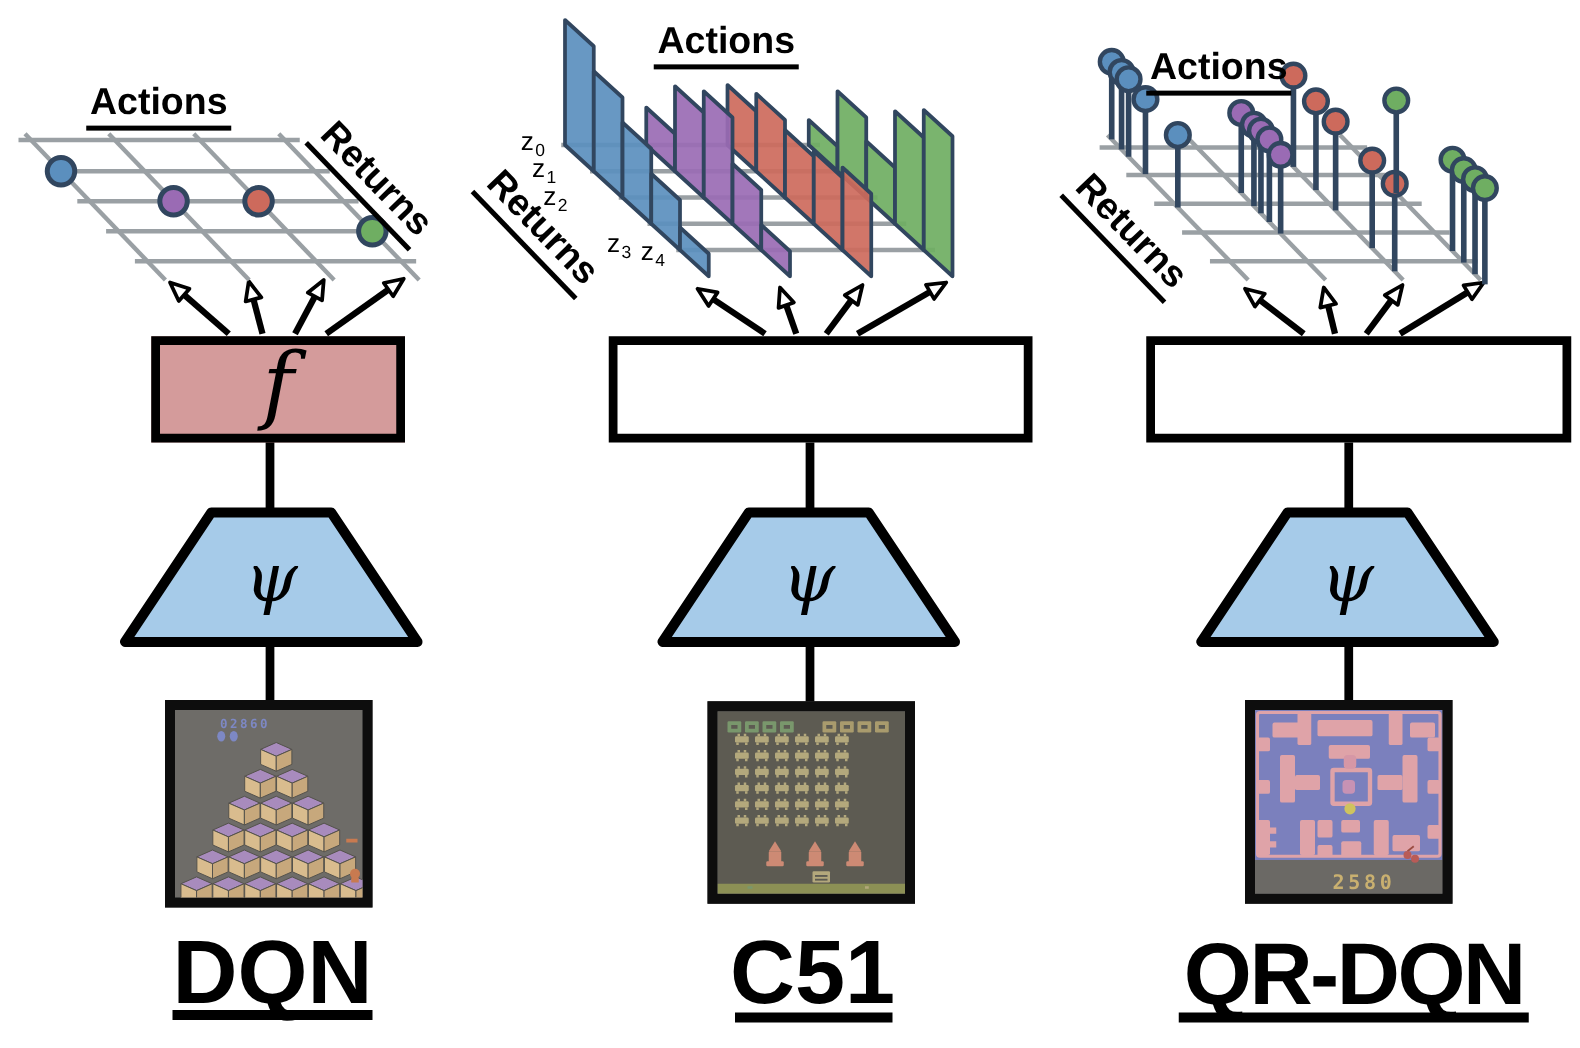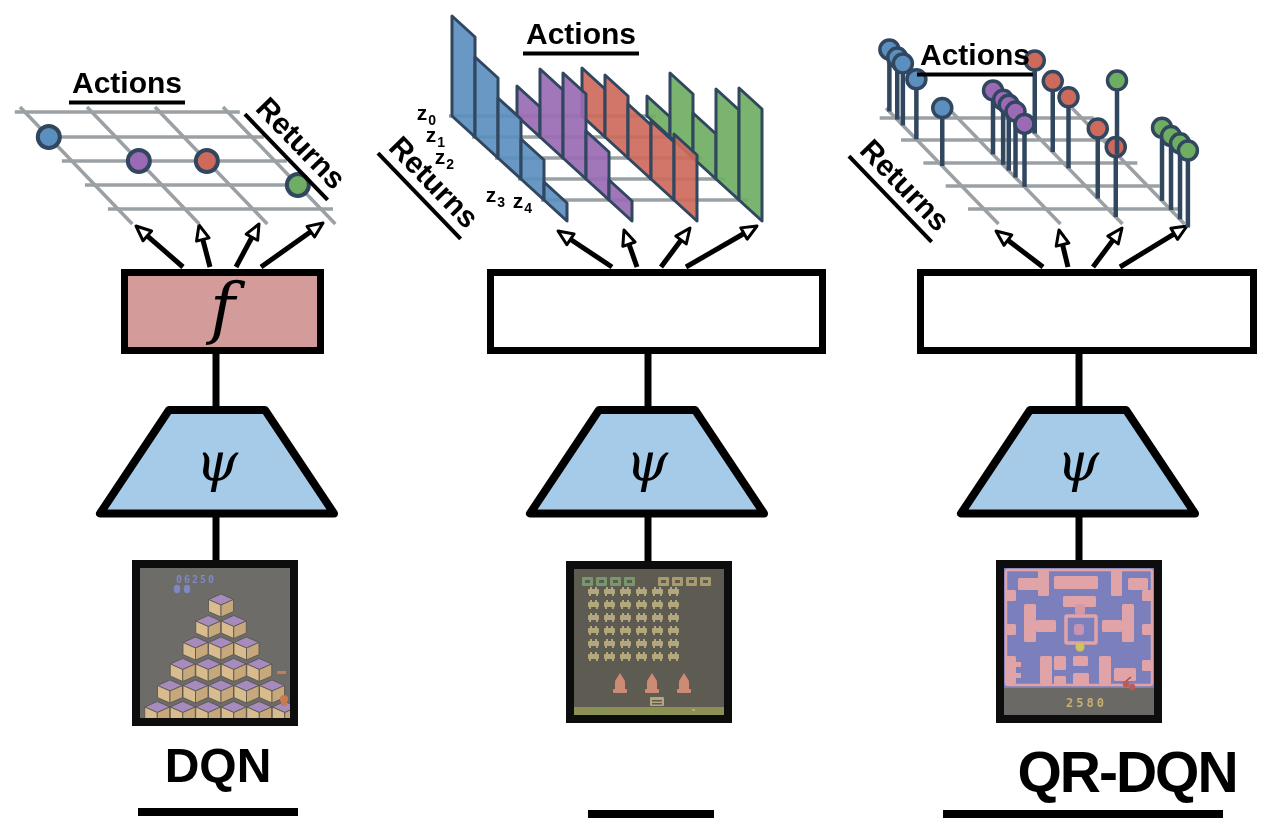--- a/index.html
+++ b/index.html
@@ -2,35 +2,35 @@
 <html><head>
 <meta charset="utf-8">
 <style>
   html,body{margin:0;padding:0;background:#fff;}
   #stage{position:relative;width:1264px;height:838px;background:#fff;overflow:hidden;
          font-family:"Liberation Sans",sans-serif;color:#000;}
   #vec{position:absolute;left:0;top:0;}
   .axis-label{position:absolute;font-weight:bold;font-size:30px;white-space:nowrap;
               border-bottom:4px solid #000;padding:0 3px 1px;transform:translate(-50%,-50%);}
   .axis-label.rot{transform:translate(-50%,-50%) rotate(46deg);}
-  .zlab{position:absolute;font-weight:bold;font-size:21px;white-space:nowrap;
+  .zlab{position:absolute;font-weight:normal;font-size:21px;white-space:nowrap;
         transform:translate(-90%,-55%);}
   .zlab sub{font-size:14px;vertical-align:-5px;margin-left:1px;}
   .headbox{position:absolute;border:7px solid #000;background:#fff;
            display:flex;align-items:center;justify-content:center;}
   .fglyph{font-family:"DejaVu Serif",serif;font-style:italic;font-size:68px;line-height:1;
           transform:translateY(-4px);}
   .psi{position:absolute;transform:translate(-50%,-50%);font-family:"DejaVu Serif",serif;
        font-style:italic;font-size:54px;}
   .gamebox{position:absolute;border:8px solid #0d0d0d;box-sizing:border-box;background:#555;}
   .gamebox svg{display:block;width:100%;height:100%;}
   .score{position:absolute;font-family:"DejaVu Sans Mono",monospace;font-weight:bold;}
-  .title{position:absolute;transform:translateX(-50%);font-weight:bold;font-size:48px;
+  .title{position:absolute;transform:translateX(-50%);font-weight:bold;font-size:72px;
          line-height:1;white-space:nowrap;}
-  .title.condensed{font-size:57px;letter-spacing:-2px;margin-left:44px;}
+  .title.condensed{font-size:70px;letter-spacing:-2px;}
   .rule{position:absolute;height:8px;background:#000;}
 </style>
 </head>
 <body>
 
 <div id="stage">
   <svg id="vec" width="1264" height="838">
       <g>
         <line x1="216" y1="338" x2="216" y2="413" stroke="#000" stroke-width="7" stroke-linecap="butt"></line>
         <line x1="216" y1="511" x2="216" y2="566" stroke="#000" stroke-width="7" stroke-linecap="butt"></line>
@@ -245,21 +245,21 @@
           <polygon points="131.75,139 119.25,144.5 119.25,156.5 131.75,151" fill="#c7a87c" stroke="#54524c" stroke-width="0.8" stroke-linejoin="round"></polygon>
           <polygon points="132.25,139 144.75,133.5 157.25,139 144.75,144.5" fill="#a88bbd" stroke="#54524c" stroke-width="0.8" stroke-linejoin="round"></polygon>
           <polygon points="132.25,139 144.75,144.5 144.75,156.5 132.25,151" fill="#d9bc8e" stroke="#54524c" stroke-width="0.8" stroke-linejoin="round"></polygon>
           <polygon points="157.25,139 144.75,144.5 144.75,156.5 157.25,151" fill="#c7a87c" stroke="#54524c" stroke-width="0.8" stroke-linejoin="round"></polygon>
           <rect x="137" y="103" width="9" height="3" fill="#c87a50"></rect>
           <circle cx="144" cy="131" r="4" fill="#c87a50" stroke="none" stroke-width="0"></circle>
           <rect x="141" y="134" width="6" height="4" fill="#c87a50"></rect>
         </g>
       </svg>
   </div>
-  <div class="score" style="left:176px;top:574px;font-size:10px;letter-spacing:2px;color:#7d88c4">06250</div>
+  <div class="score" style="left:176px;top:574px;font-size:10px;letter-spacing:2px;color:#7d88c4">02860</div>
   <div class="title" style="left:218px;top:742px">DQN</div>
   <div class="rule" style="left:138px;top:808px;width:160px"></div>
 
   <div class="axis-label" style="left:581px;top:36px">Actions</div>
   <div class="axis-label rot" style="left:432px;top:184px">Returns</div>
   <div class="zlab" style="left:434px;top:116px"><span>z</span><sub>0</sub></div>
   <div class="zlab" style="left:443px;top:138px"><span>z</span><sub>1</sub></div>
   <div class="zlab" style="left:452px;top:160px"><span>z</span><sub>2</sub></div>
   <div class="zlab" style="left:503px;top:198px"><span>z</span><sub>3</sub></div>
   <div class="zlab" style="left:530px;top:204px"><span>z</span><sub>4</sub></div>
@@ -476,20 +476,21 @@
           <rect x="103" y="120" width="14" height="4" fill="#cd8a74" rx="1"></rect>
           <rect x="76" y="128" width="14" height="9" fill="#b3a87c" rx="1"></rect>
           <rect x="78" y="131" width="10" height="1.5" fill="#5d5b52"></rect>
           <rect x="78" y="134" width="10" height="1.5" fill="#5d5b52"></rect>
           <rect x="0" y="138" width="150" height="8" fill="#8c9055"></rect>
           <rect x="24" y="140" width="4" height="2" fill="#79976c"></rect>
           <rect x="118" y="140" width="3" height="2" fill="#b3a87c"></rect>
         </g>
       </svg>
   </div>
+  <div class="title" style="left:650px;top:742px">C51</div>
   <div class="rule" style="left:588px;top:810px;width:126px"></div>
 
   <div class="axis-label" style="left:975px;top:57px">Actions</div>
   <div class="axis-label rot" style="left:903px;top:187px">Returns</div>
   <div class="headbox" id="box-qr" style="left: 917px; top: 269px; width: 326px; height: 71px; background: rgb(255, 255, 255);"></div>
   <div class="psi" style="left:1078px;top:462px">ψ</div>
   <div class="gamebox" style="left:996px;top:560px;width:166px;height:163px">
     <svg id="game-qr" viewBox="0 0 150 147" preserveAspectRatio="none">
         <g>
           <rect x="0" y="0" width="150" height="120" fill="#7b80bd"></rect>
@@ -523,16 +524,16 @@
           <rect x="70" y="56" width="10" height="11" fill="#c792b4" rx="3"></rect>
           <circle cx="76" cy="79" r="4.5" fill="#cfc35e" stroke="none" stroke-width="0"></circle>
           <rect x="12" y="94" width="5" height="5" fill="#dfa3a8"></rect>
           <rect x="12" y="105" width="5" height="5" fill="#dfa3a8"></rect>
           <line x1="122" y1="113" x2="127" y2="109" stroke="#9b4c42" stroke-width="1.5" stroke-linecap="butt"></line>
           <circle cx="122" cy="116" r="3.2" fill="#b95b57" stroke="none" stroke-width="0"></circle>
           <circle cx="128" cy="119" r="3.2" fill="#b95b57" stroke="none" stroke-width="0"></circle>
         </g>
       </svg>
   </div>
-  <div class="score" style="left:1066px;top:696px;font-size:12px;letter-spacing:3px;color:#c9b070">2580</div>
+  <div class="score" style="left:1066px;top:696px;font-size:16px;letter-spacing:3px;color:#c9b070">2580</div>
   <div class="title condensed" style="left:1083px;top:744px">QR-DQN</div>
   <div class="rule" style="left:943px;top:810px;width:280px"></div>
 </div>
 
 </body></html>

